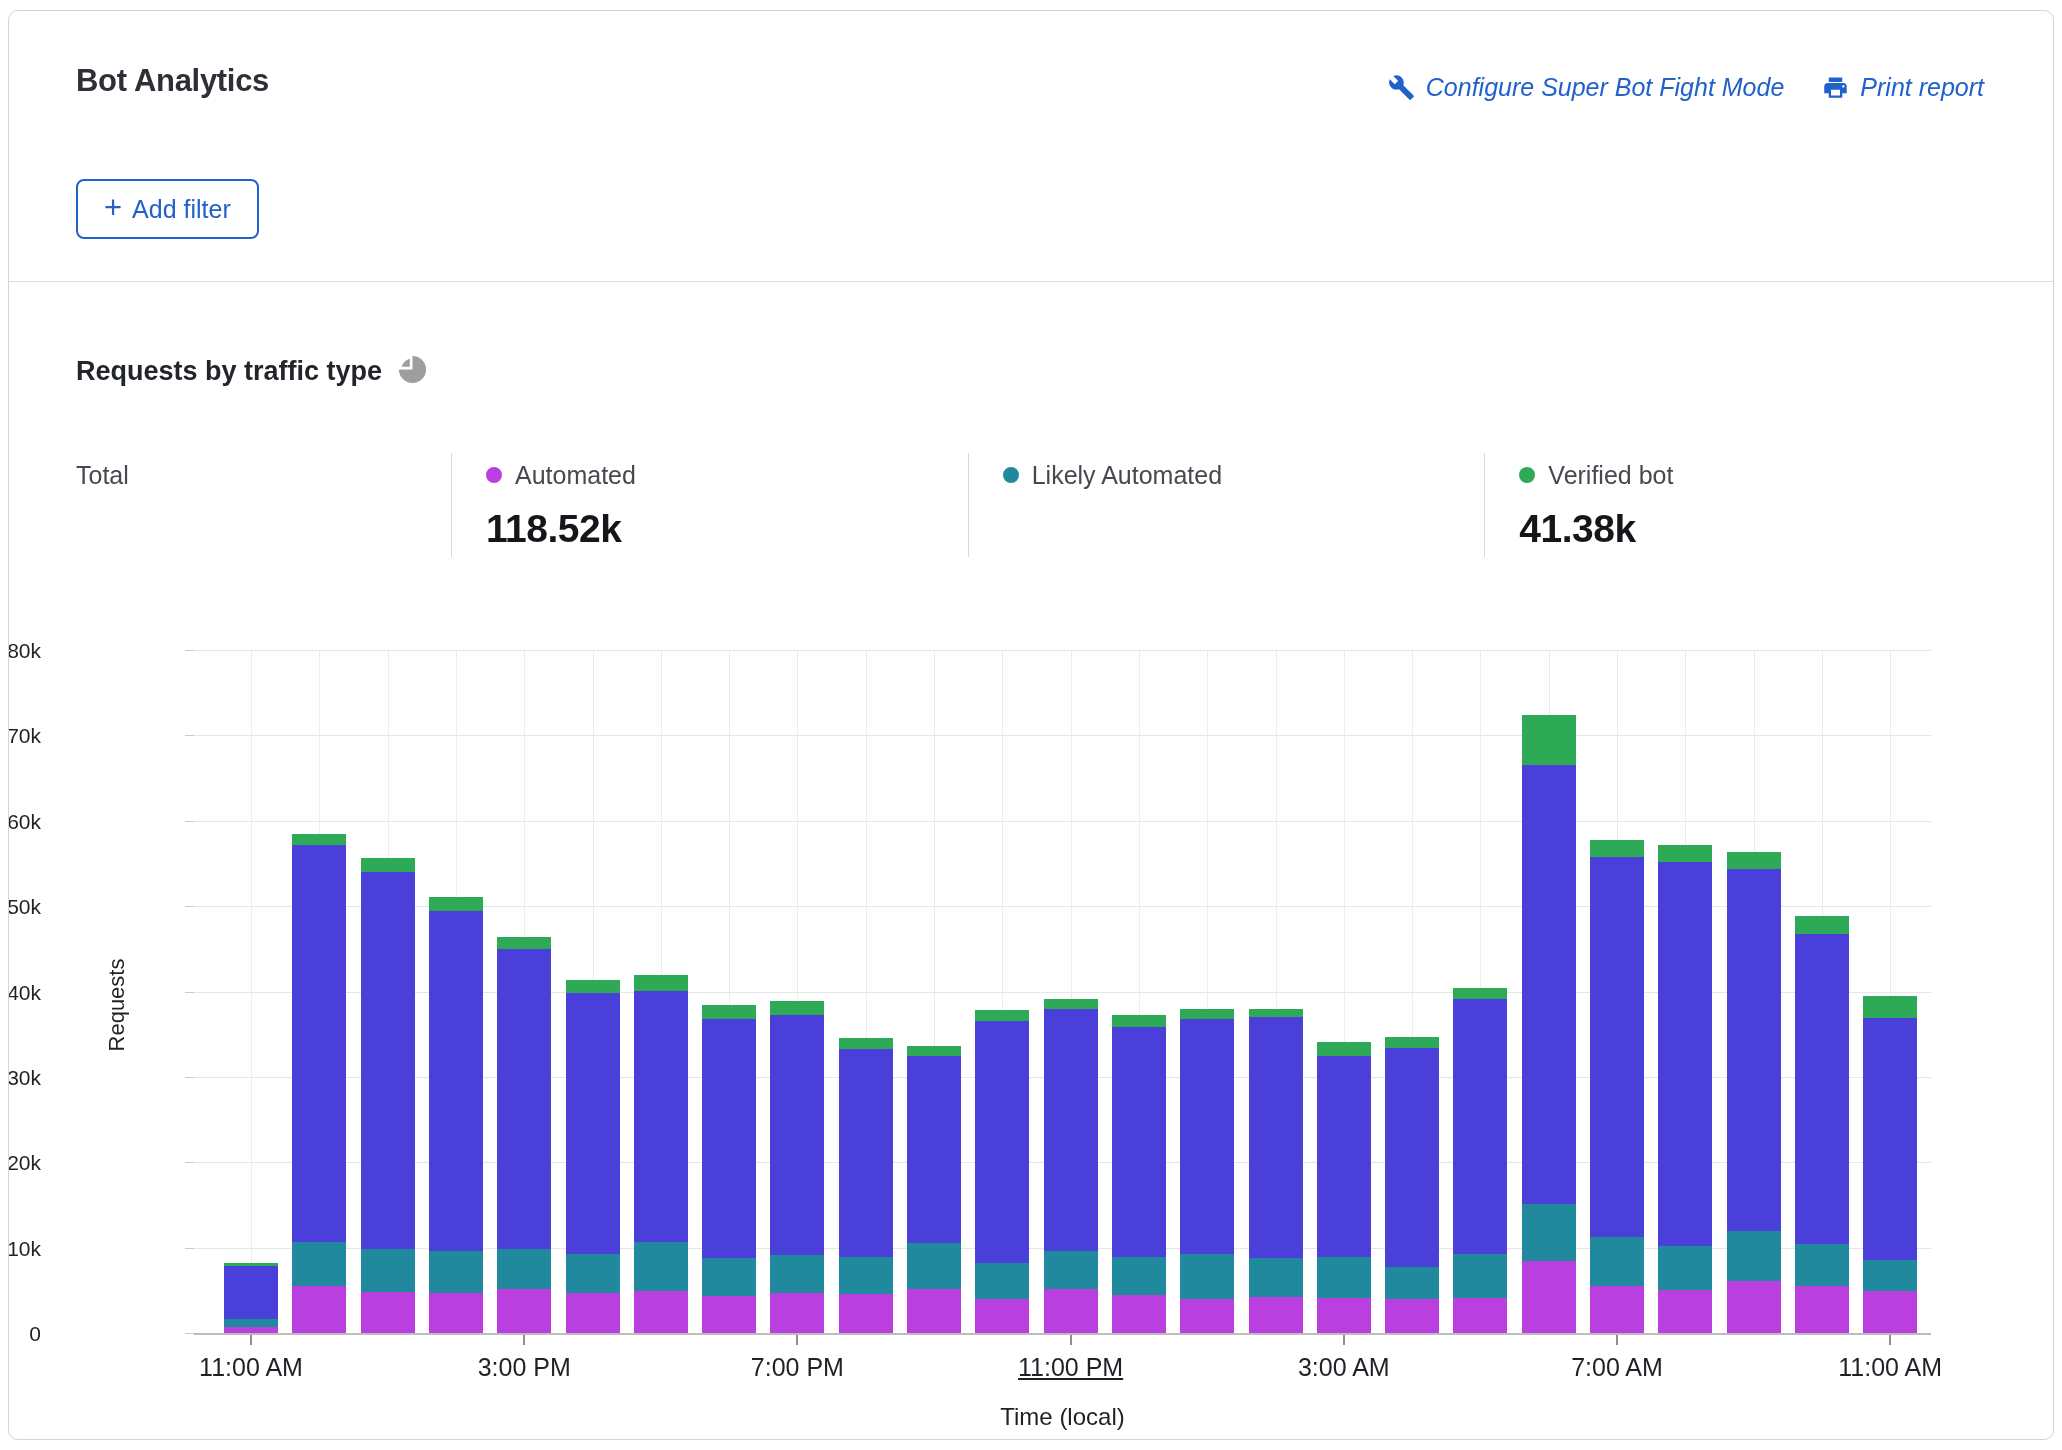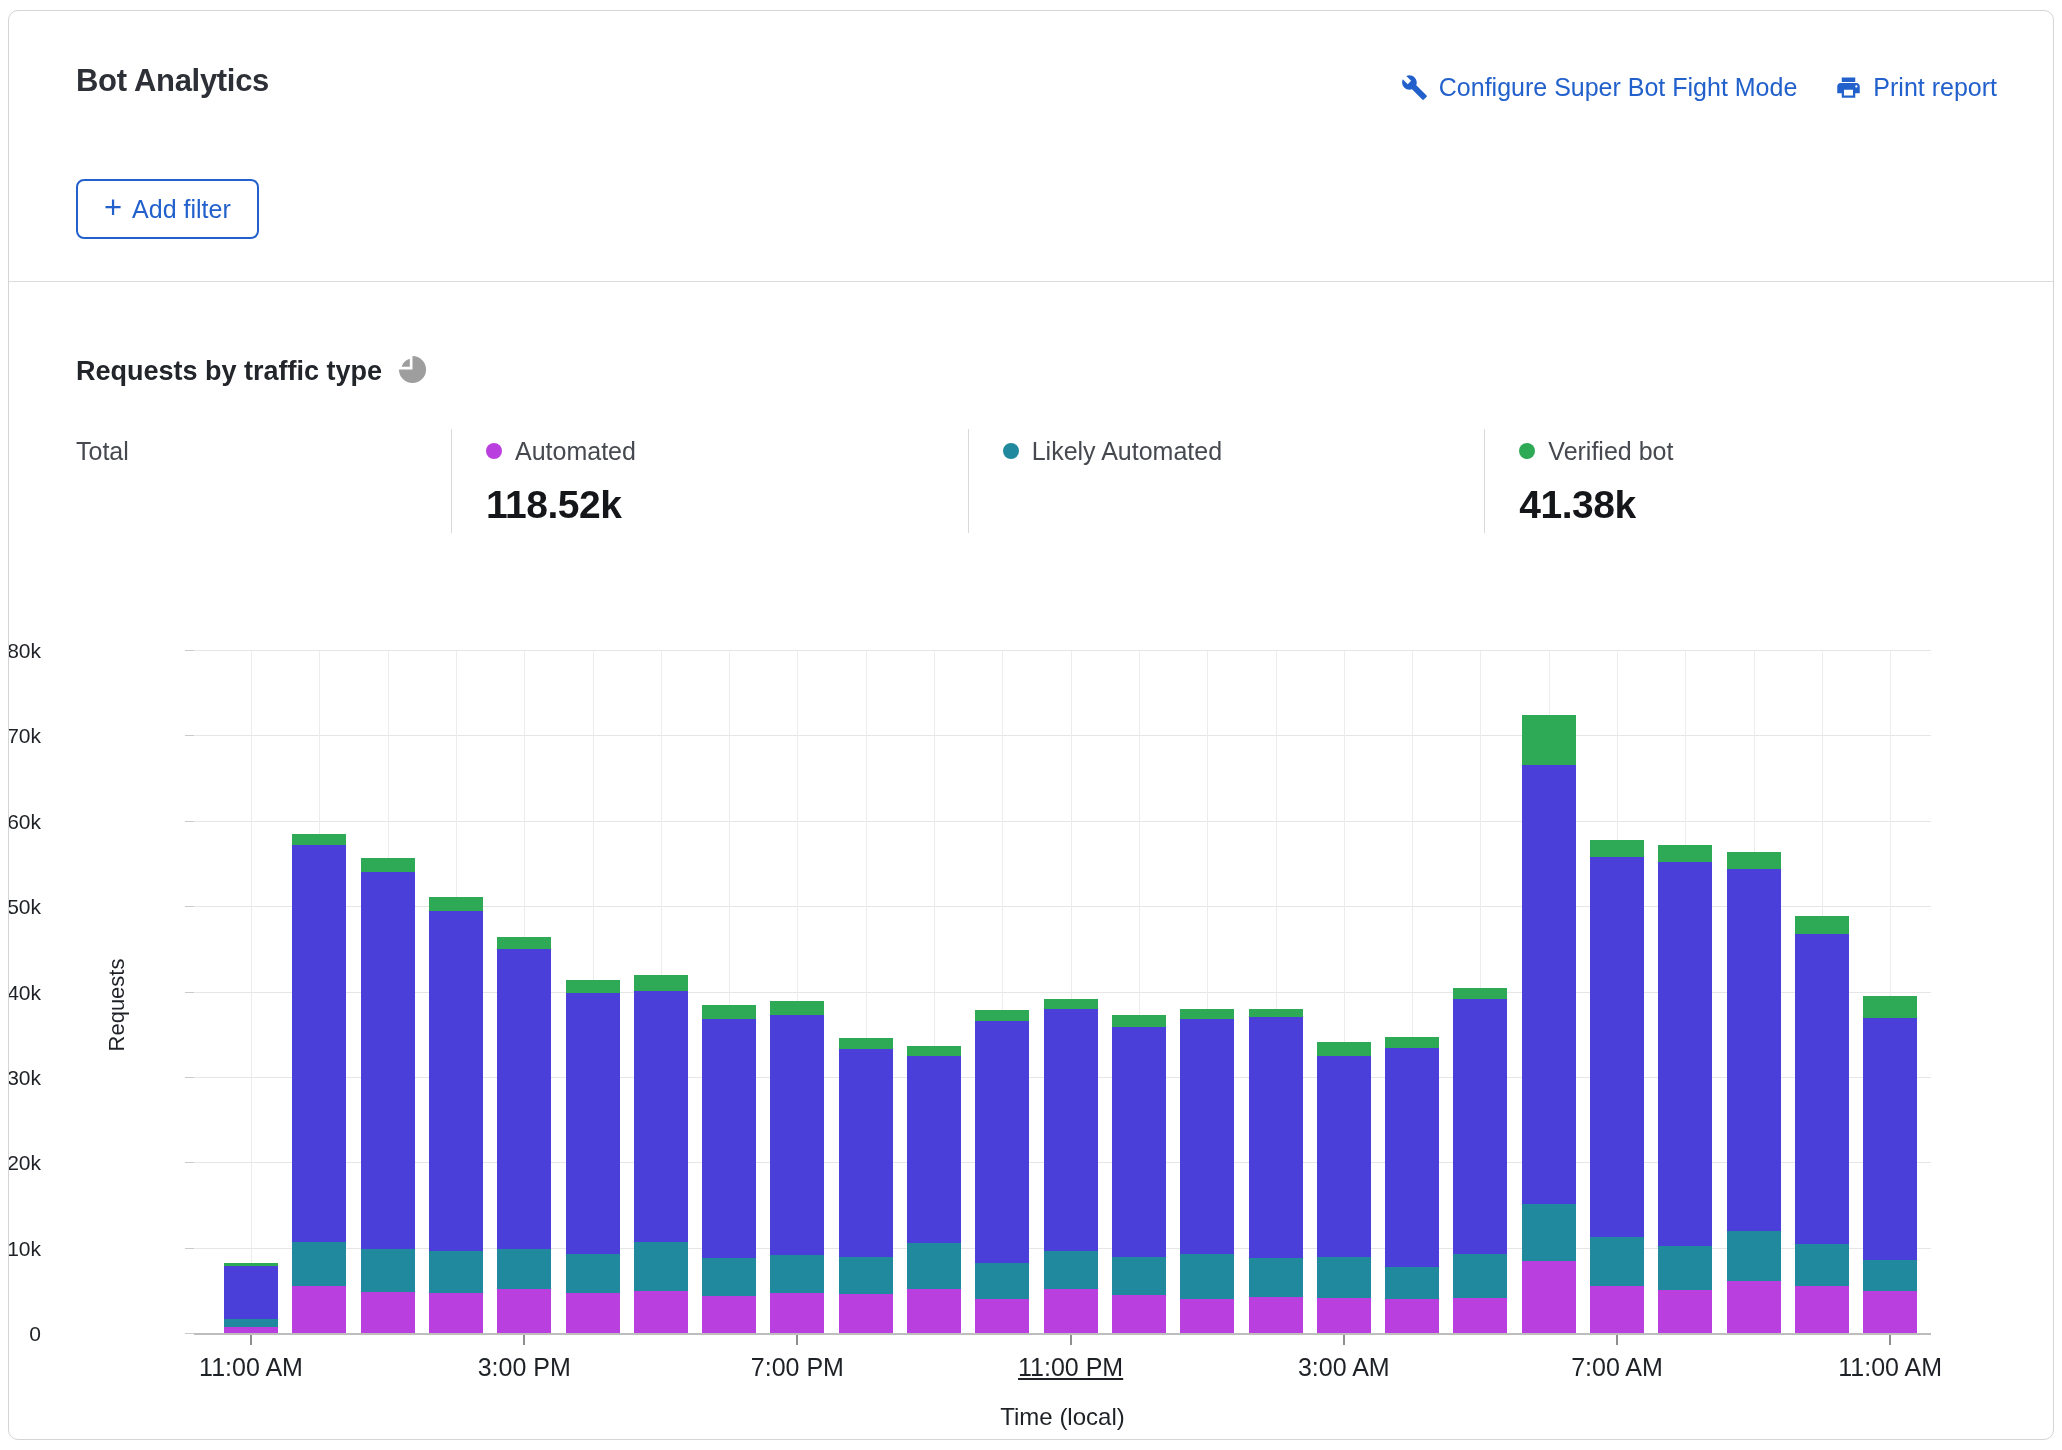--- a/index.html
+++ b/index.html
@@ -6,41 +6,41 @@
   html,body { width:2062px; height:1450px; background:#ffffff;
     font-family:"Liberation Sans", sans-serif; }
   .card { position:absolute; left:8px; top:10px; width:2046px; height:1430px;
     background:#fff; border:1px solid #d4d4d4; border-radius:10px; overflow:hidden; }
 
   
   .hdr { position:absolute; left:0; top:0; width:100%; height:271px;
     border-bottom:1px solid #dcdcdc; }
   .page-title { position:absolute; left:67px; top:52px; font-size:31px; font-weight:700;
     color:#2d3036; letter-spacing:-0.3px; }
-  .hdr-links { position:absolute; right:56px; top:62px; display:flex; align-items:center; gap:38px; }
+  .hdr-links { position:absolute; right:69px; top:62px; display:flex; align-items:center; gap:38px;font-style:italic; }
   .hlink { display:flex; align-items:center; gap:11px; color:#2261cc; font-size:25px;
     cursor:pointer; text-decoration:none; }
   .hlink svg { display:block; }
   .add-filter { position:absolute; left:67px; top:168px; height:60px; padding:0 26px;
     display:inline-flex; align-items:center; gap:10px; background:#fff;
     border:2px solid #2261cc; border-radius:8px; color:#2261cc; font-size:25px; cursor:pointer; }
   .add-filter .plus { font-size:31px; font-weight:400; line-height:1; margin-top:-3px; }
   .range-select { position:absolute; right:52px; top:166px; width:312px; height:64px;
     border:1px solid #8f9299; border-radius:8px; background:#fff; display:flex;
     align-items:center; justify-content:space-between; padding:0 24px; font-size:26px;
     color:#2b2e33; cursor:pointer; }
   .caret { width:0; height:0; border-left:10px solid transparent;
     border-right:10px solid transparent; border-top:12px solid #55575b; }
 
   
   .sec-heading { position:absolute; left:67px; top:343px; display:flex; align-items:center; gap:15px; }
   .sec-heading .txt { font-size:27px; font-weight:700; color:#22252a; }
 
   .stats { position:absolute; left:67px; top:418px; right:52px; display:flex; }
-  .stat-cell { flex:1 1 0; padding:6px 0 6px 34px; border-left:1px solid #d9d9d9; }
+  .stat-cell { flex:1 1 0; padding:6px 0 6px 34px; border-left:1px solid #d9d9d9;margin-top:24px; }
   .stat-cell:first-child { flex:0 0 375px; border-left:none; padding-left:0; }
   .stat-top { display:flex; align-items:center; gap:13px; height:32px; }
   .stat-dot { width:16px; height:16px; border-radius:50%; flex:0 0 auto; }
   .stat-label { font-size:25px; color:#46494f; }
   .stat-value { margin-top:16px; font-size:39px; font-weight:700; color:#141619;
     letter-spacing:-0.5px; }
 
   
   .plot { position:absolute; left:185px; top:640px; width:1737px; height:683px; }
   .hgrid { position:absolute; left:0; width:100%; height:1px; background:#e6e6e6; }

